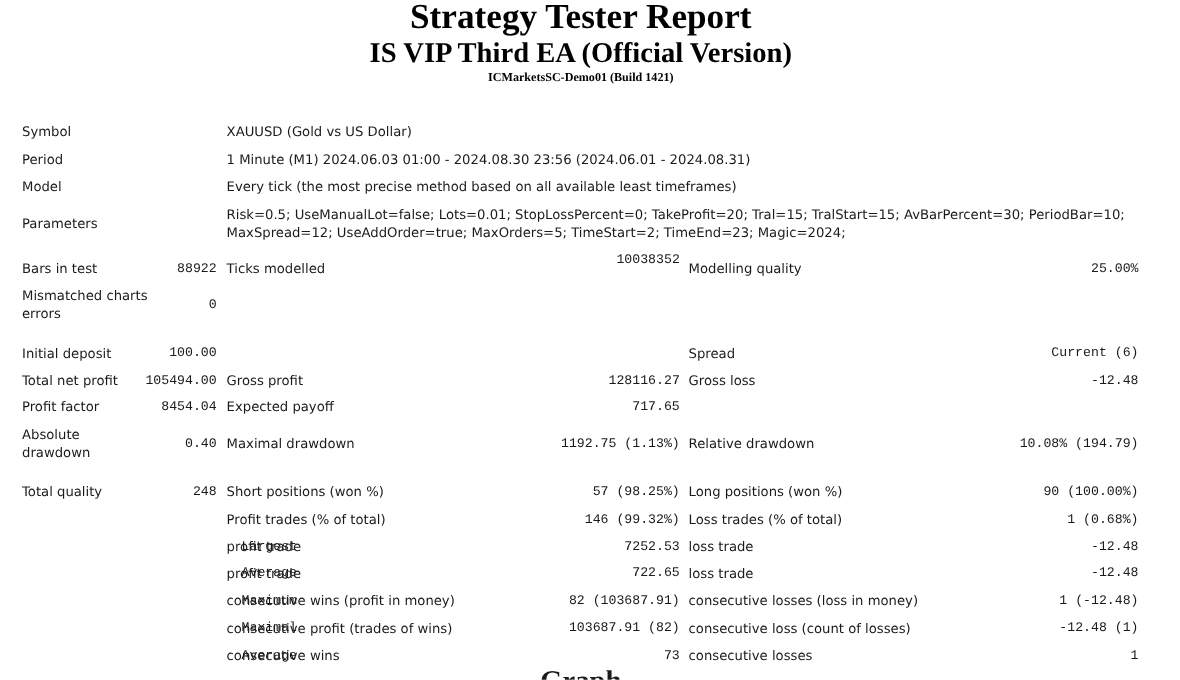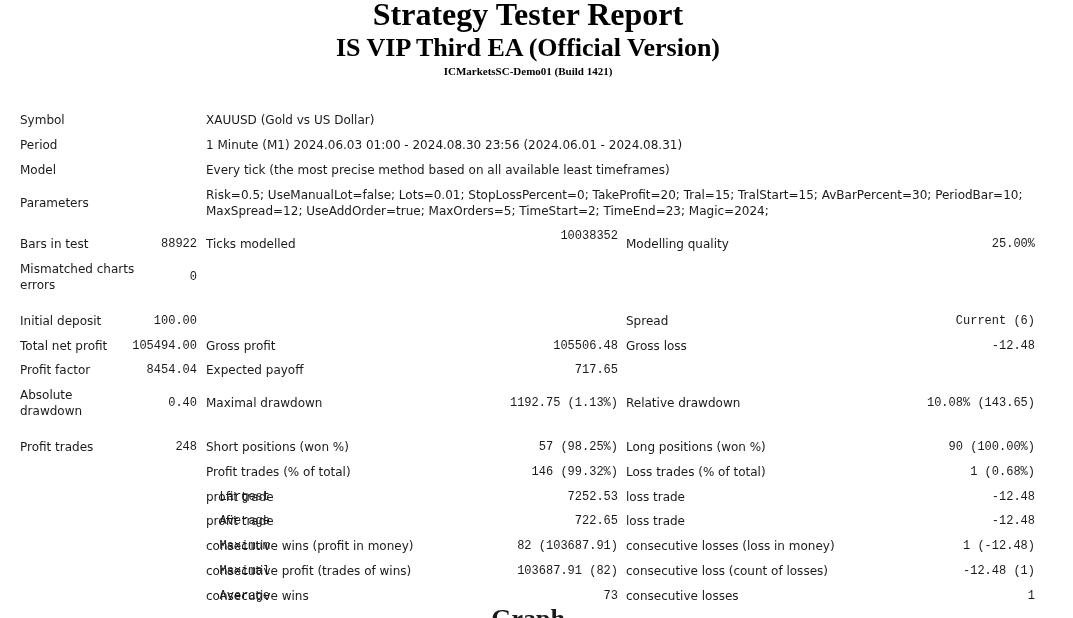--- a/index.html
+++ b/index.html
@@ -46,38 +46,38 @@
 <div class="t r" style="left:100px;width:97px;top:269px">0</div>
 
 <div class="t" style="left:20px;top:313px">Initial deposit</div>
 <div class="t r" style="left:100px;width:97px;top:313px">100.00</div>
 <div class="t" style="left:626px;top:313px">Spread</div>
 <div class="t r" style="left:850px;width:185px;top:313px">Current (6)</div>
 
 <div class="t" style="left:20px;top:338px">Total net profit</div>
 <div class="t r" style="left:100px;width:97px;top:338px">105494.00</div>
 <div class="t" style="left:206px;top:338px">Gross profit</div>
-<div class="t r" style="left:450px;width:168px;top:338px">105506.48</div>
+<div class="t r" style="left:450px;width:168px;top:338px">128116.27</div>
 <div class="t" style="left:626px;top:338px">Gross loss</div>
 <div class="t r" style="left:850px;width:185px;top:338px">-12.48</div>
 
 <div class="t" style="left:20px;top:362px">Profit factor</div>
 <div class="t r" style="left:100px;width:97px;top:362px">8454.04</div>
 <div class="t" style="left:206px;top:362px">Expected payoff</div>
 <div class="t r" style="left:450px;width:168px;top:362px">717.65</div>
 
 <div class="t" style="left:20px;top:387px">Absolute</div>
 <div class="t" style="left:20px;top:403px">drawdown</div>
 <div class="t r" style="left:100px;width:97px;top:395px">0.40</div>
 <div class="t" style="left:206px;top:395px">Maximal drawdown</div>
 <div class="t r" style="left:450px;width:168px;top:395px">1192.75 (1.13%)</div>
 <div class="t" style="left:626px;top:395px">Relative drawdown</div>
-<div class="t r" style="left:850px;width:185px;top:395px">10.08% (143.65)</div>
+<div class="t r" style="left:850px;width:185px;top:395px">10.08% (194.79)</div>
 
-<div class="t" style="left:20px;top:439px">Profit trades</div>
+<div class="t" style="left:20px;top:439px">Total quality</div>
 <div class="t r" style="left:100px;width:97px;top:439px">248</div>
 <div class="t" style="left:206px;top:439px">Short positions (won %)</div>
 <div class="t r" style="left:450px;width:168px;top:439px">57 (98.25%)</div>
 <div class="t" style="left:626px;top:439px">Long positions (won %)</div>
 <div class="t r" style="left:850px;width:185px;top:439px">90 (100.00%)</div>
 
 <div class="t" style="left:206px;top:464px">Profit trades (% of total)</div>
 <div class="t r" style="left:450px;width:168px;top:464px">146 (99.32%)</div>
 <div class="t" style="left:626px;top:464px">Loss trades (% of total)</div>
 <div class="t r" style="left:850px;width:185px;top:464px">1 (0.68%)</div>

